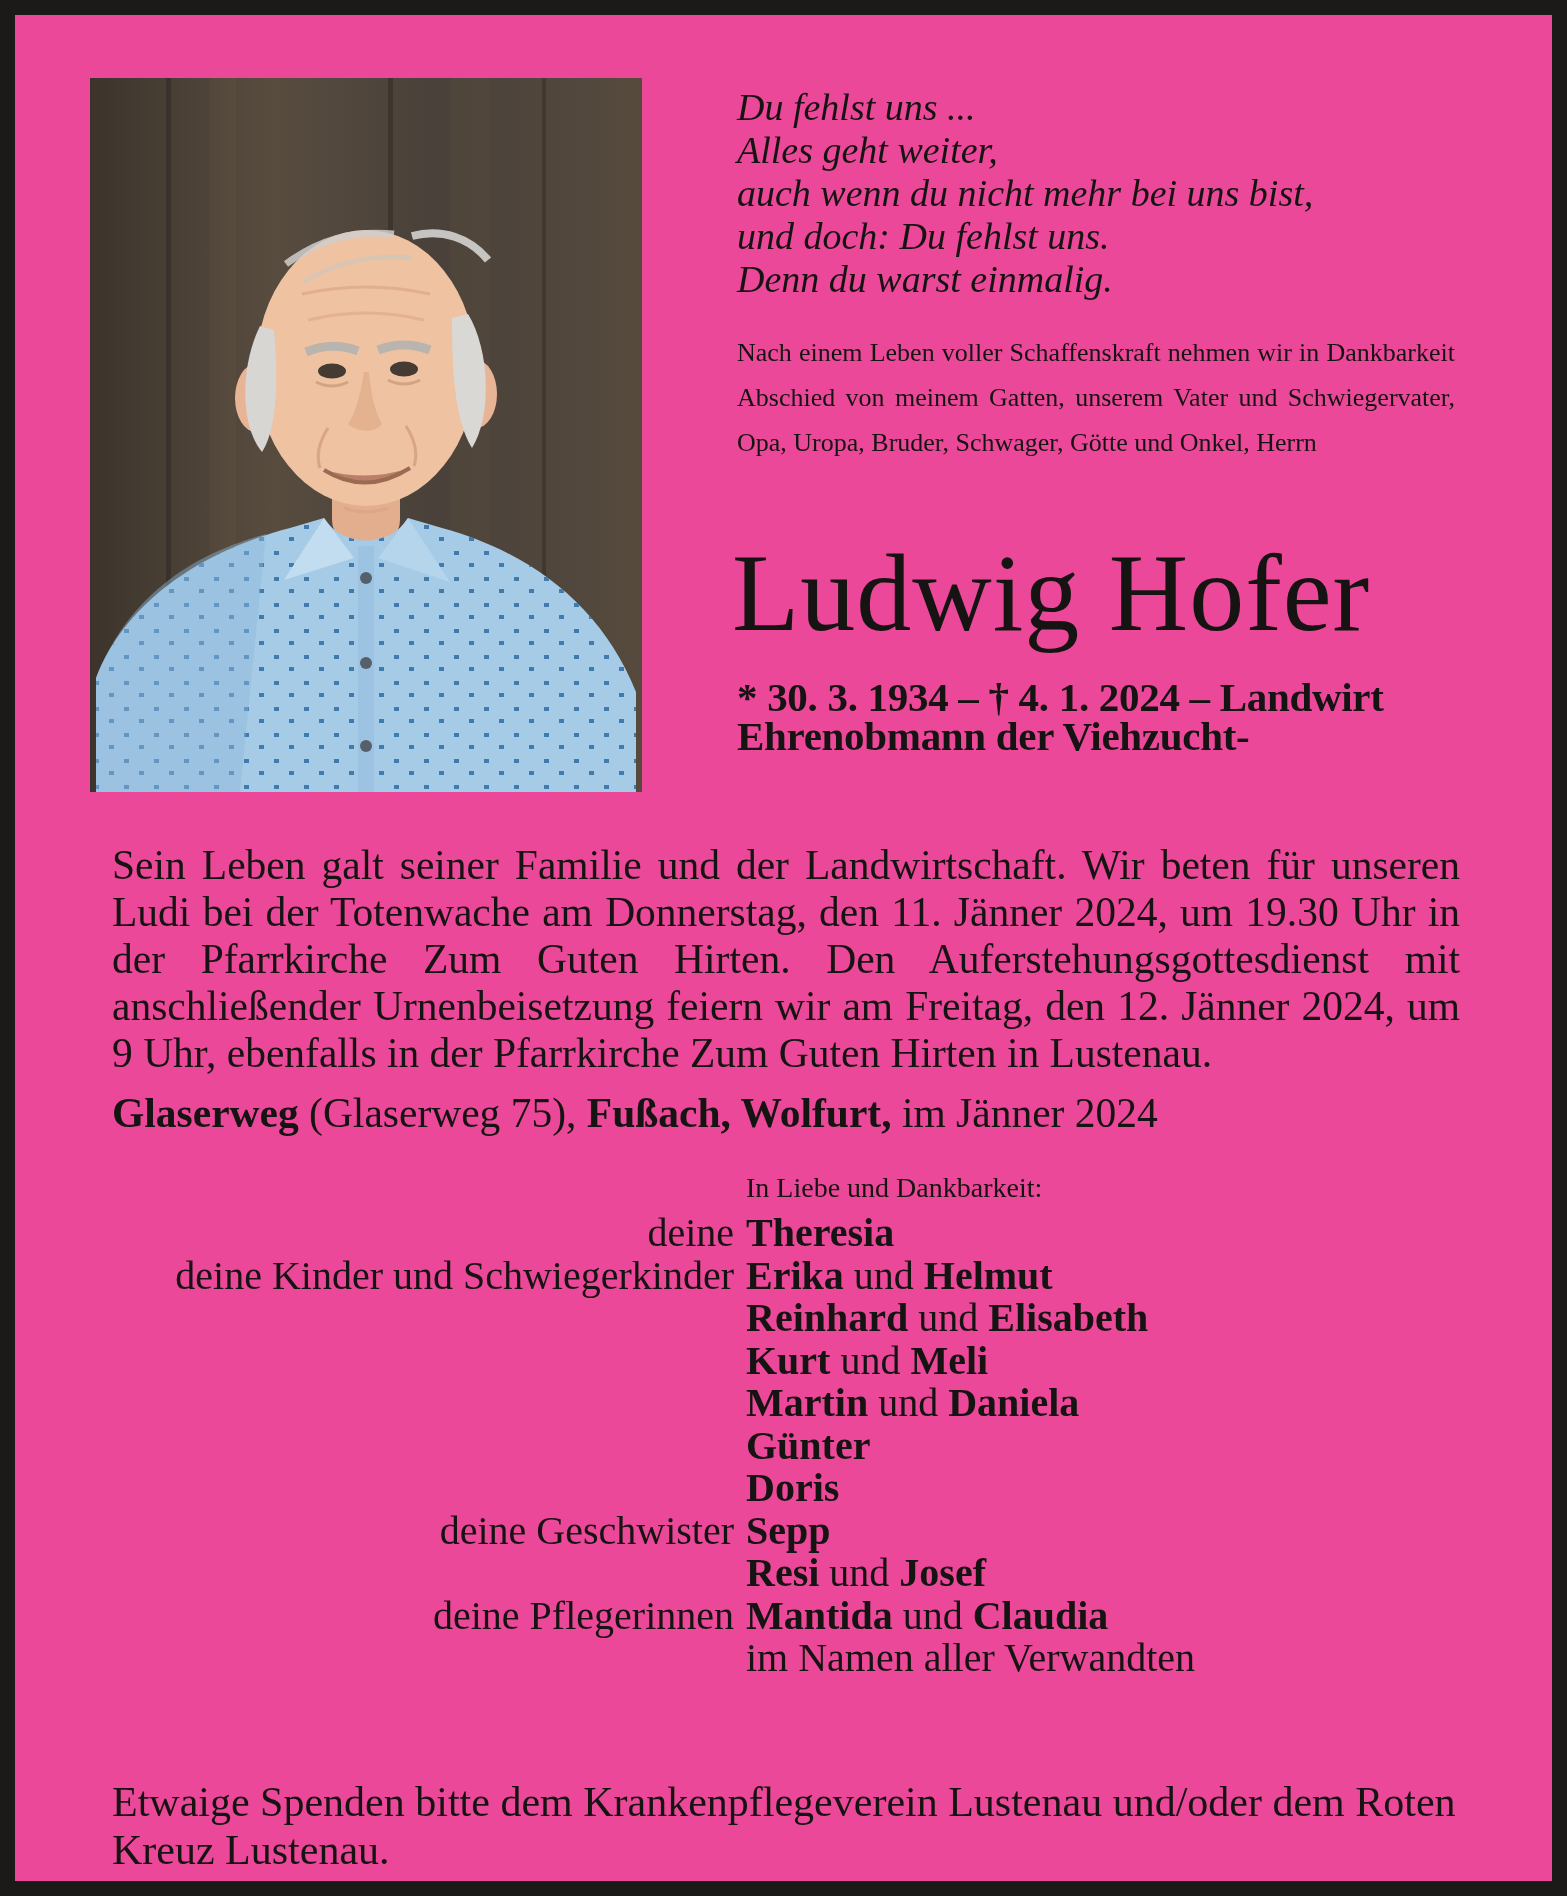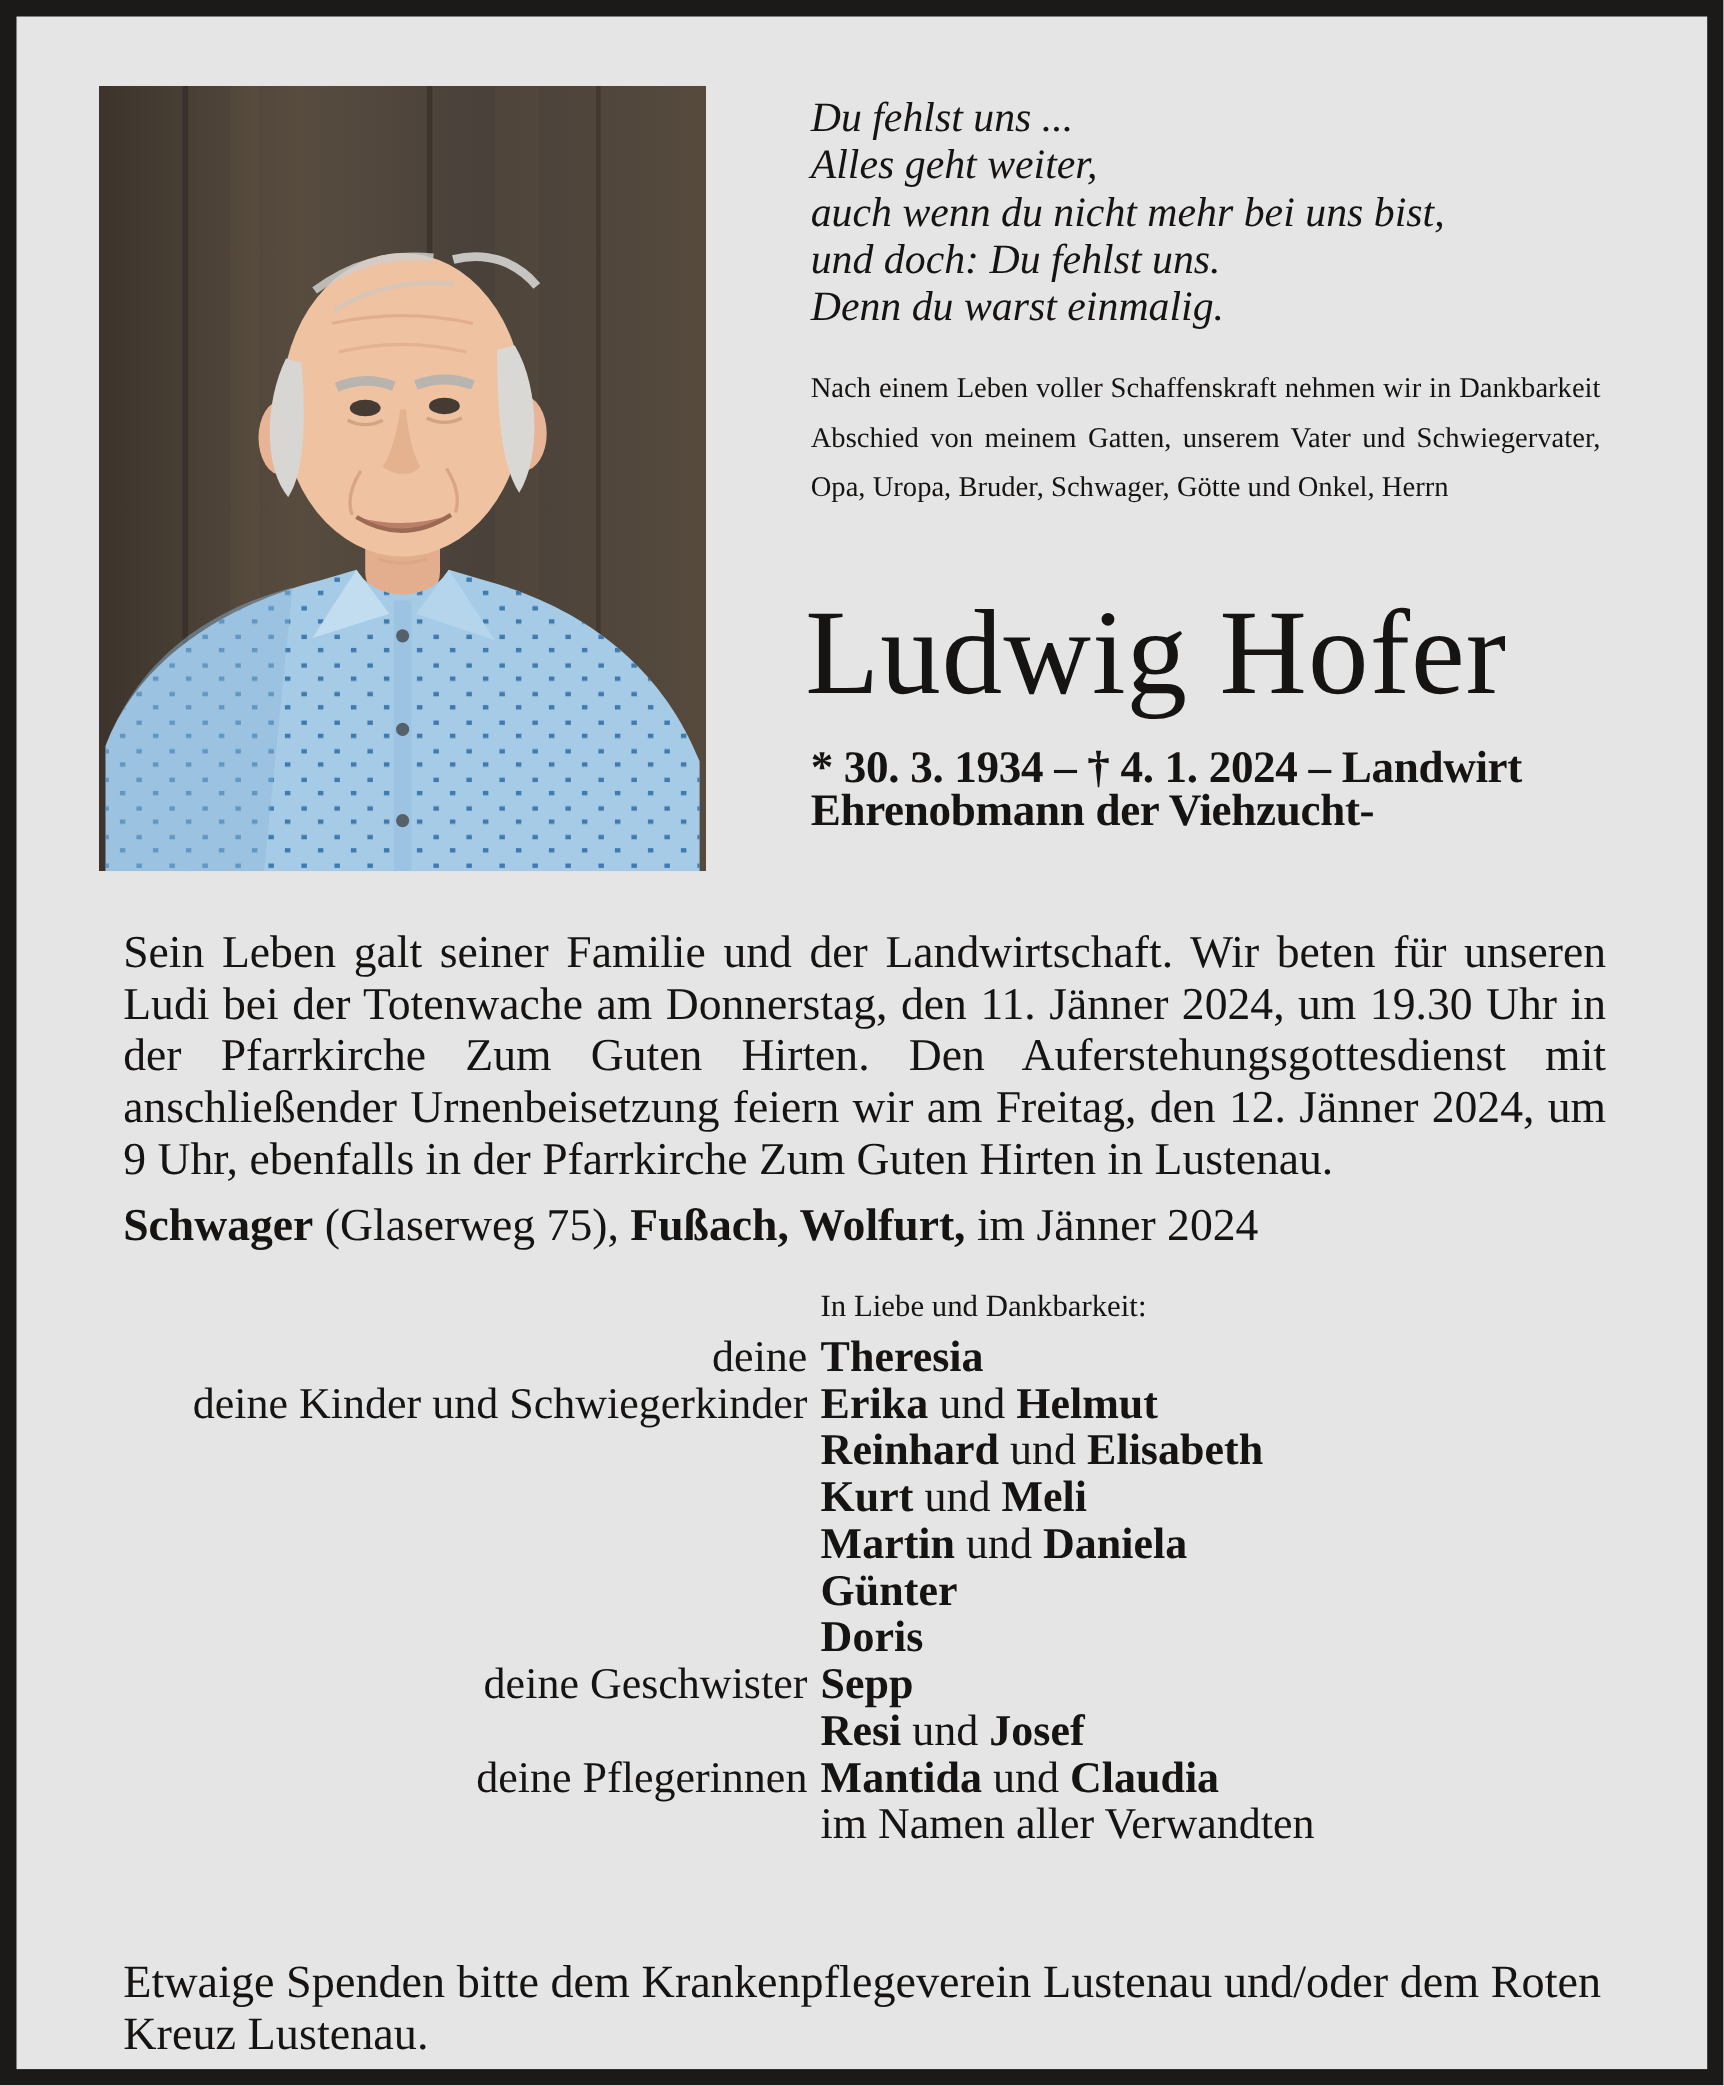--- a/index.html
+++ b/index.html
@@ -1,19 +1,19 @@
 <!DOCTYPE html>
 <html><head>
 <meta charset="utf-8">
 <style>
   html,body{margin:0;padding:0;background:#ffffff;}
   .page{
     position:relative;
     width:1567px;height:1896px;
-    background:#e5e5e5;
+    background:#ec4899;
     font-family:"Liberation Serif","DejaVu Serif",serif;
     color:#161412;
     overflow:hidden;
   }
   .frame{position:absolute;inset:0;border:15px solid #1c1a18;z-index:9;pointer-events:none;}
   .photo{position:absolute;left:90px;top:78px;width:552px;height:714px;overflow:hidden;}
   .poem{position:absolute;left:737px;top:86px;width:720px;font-style:italic;font-size:38px;line-height:43px;}
   .intro{position:absolute;left:737px;top:330px;width:718px;margin:0;font-size:26px;line-height:45px;text-align:justify;}
   .name{position:absolute;left:732px;top:538px;margin:0;font-size:110px;line-height:1;font-weight:400;white-space:nowrap;letter-spacing:1px;}
   .dates{position:absolute;left:737px;top:678px;font-weight:700;font-size:41px;line-height:39px;letter-spacing:-0.3px;}
@@ -117,21 +117,21 @@
 
   <h1 class="name">Ludwig Hofer</h1>
 
   <div class="dates">
     <div>* 30. 3. 1934 – † 4. 1. 2024 – Landwirt</div>
     <div>Ehrenobmann der Viehzucht-</div>
   </div>
 
   <p class="bodytext">Sein Leben galt seiner Familie und der Landwirtschaft. Wir beten für unseren Ludi bei der Totenwache am Donnerstag, den 11. Jänner 2024, um 19.30 Uhr in der Pfarrkirche Zum Guten Hirten. Den Auferstehungsgottesdienst mit anschließender Urnenbeisetzung feiern wir am Freitag, den 12. Jänner 2024, um 9 Uhr, ebenfalls in der Pfarrkirche Zum Guten Hirten in Lustenau.</p>
 
-  <p class="places"><span class="b">Schwager</span><span> (Glaserweg 75), </span><span class="b">Fußach, Wolfurt,</span><span> im Jänner 2024</span></p>
+  <p class="places"><span class="b">Glaserweg</span><span> (Glaserweg 75), </span><span class="b">Fußach, Wolfurt,</span><span> im Jänner 2024</span></p>
 
   <div class="gratitude">In Liebe und Dankbarkeit:</div>
 
   <div class="mourners">
     <div class="m-row">
       <span class="m-label">deine</span>
       <span class="m-names"><span class="n">Theresia</span></span>
     </div>
     <div class="m-row">
       <span class="m-label">deine Kinder und Schwiegerkinder</span>

